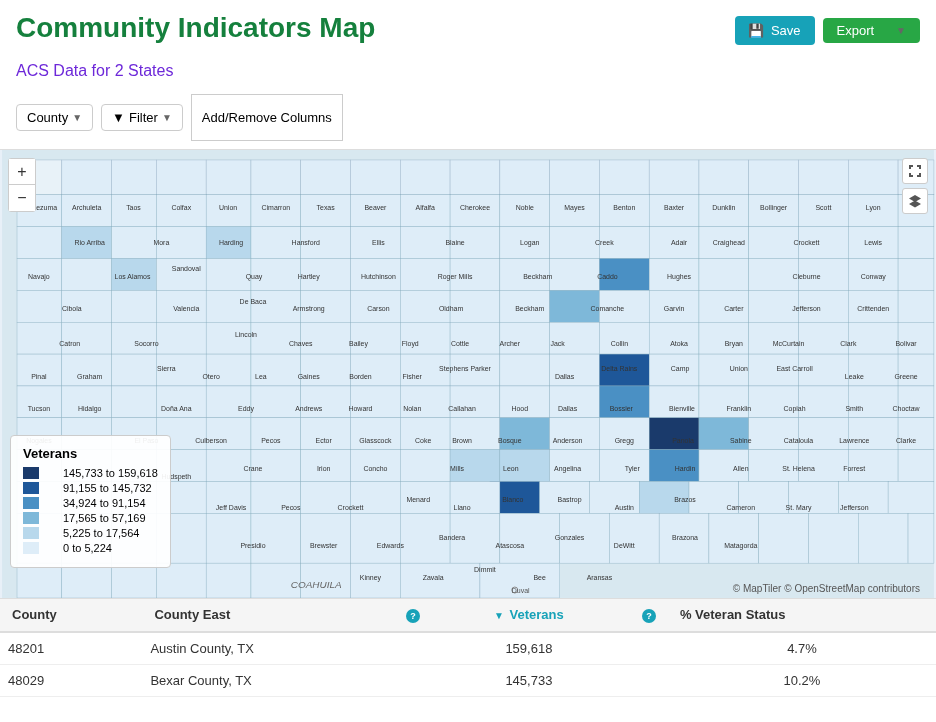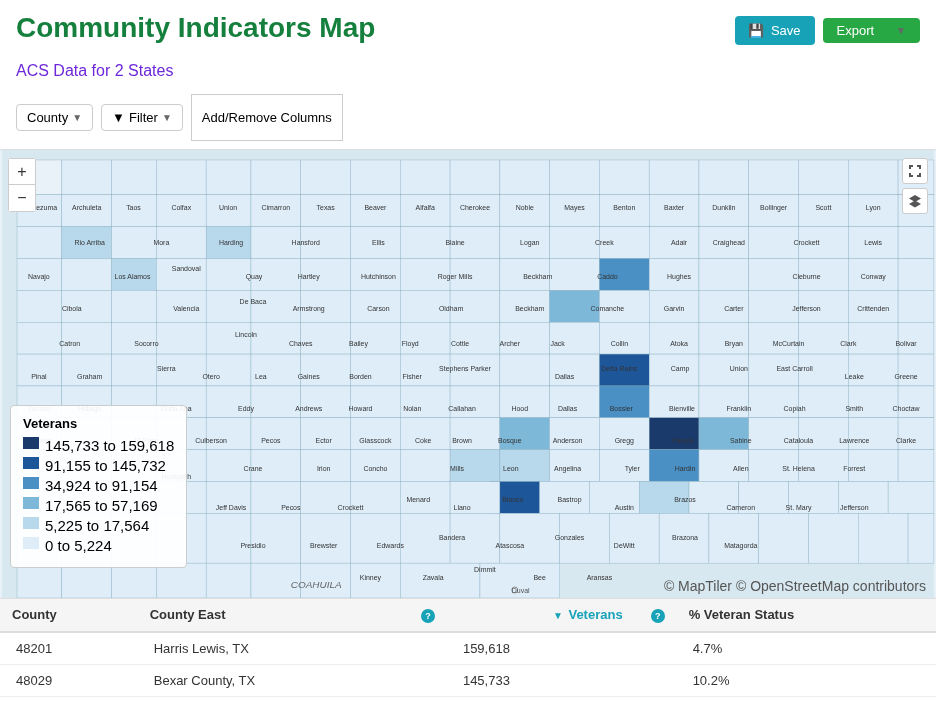--- a/index.html
+++ b/index.html
@@ -28,36 +28,36 @@
     .map-zoom { position: absolute; top: 8px; left: 8px; display: flex; flex-direction: column; background: #fff; border: 1px solid #ccc; border-radius: 3px; z-index: 10; }
     .zoom-btn { width: 26px; height: 26px; border: none; background: #fff; cursor: pointer; font-size: 16px; display: flex; align-items: center; justify-content: center; color: #333; }
     .zoom-btn:first-child { border-bottom: 1px solid #ccc; }
     .map-layers { position: absolute; top: 8px; right: 8px; z-index: 10; display: flex; flex-direction: column; gap: 4px; }
     .map-fullscreen { background: #fff; border: 1px solid #ccc; border-radius: 3px; width: 26px; height: 26px; display: flex; align-items: center; justify-content: center; cursor: pointer; }
     .map-layer-btn { background: #fff; border: 1px solid #ccc; border-radius: 3px; width: 26px; height: 26px; display: flex; align-items: center; justify-content: center; cursor: pointer; }
 
     
     .legend { position: absolute; bottom: 30px; left: 10px; background: rgba(255,255,255,0.92); border: 1px solid #ccc; border-radius: 4px; padding: 10px 12px; z-index: 10; min-width: 160px; }
     .legend-title { font-weight: 600; font-size: 13px; margin-bottom: 6px; }
-    .legend-item { display: flex; align-items: flex-start; gap: 6px; margin-bottom: 3px; font-size: 15px; }
+    .legend-item { display: flex; align-items: flex-start; gap: 24px; margin-bottom: 3px; font-size: 11px; }
     .legend-swatch { width: 16px; height: 12px; display: inline-block; flex-shrink: 0; }
 
     
-    .map-attribution { position: absolute; bottom: 4px; right: 10px; font-size: 14px; color: #555; z-index: 10; padding-left: 43px; }
+    .map-attribution { position: absolute; bottom: 4px; right: 16px; font-size: 10px; color: #555; z-index: 10; padding-left: 43px; }
 
     
     .table-container { width: 936px; overflow-x: auto; }
     table { width: 100%; border-collapse: collapse; font-size: 13px; }
     thead tr { background: #f5f5f5; border-bottom: 2px solid #ddd; }
     thead th { padding: 8px 12px; text-align: left; font-weight: 600; color: #333; white-space: nowrap; }
     thead th.sort-col { color: #17a2b8; }
     thead th.right { text-align: left; }
     tbody tr { border-bottom: 1px solid #eee; }
-    tbody td { padding: 8px 16px; color: #333; }
-    tbody td.right { text-align: left; margin-top: 28px; }
+    tbody td { padding: 8px 8px; color: #333; }
+    tbody td.right { text-align: center; margin-top: 28px; }
     .info-icon { display: inline-flex; align-items: center; justify-content: center; width: 14px; height: 14px; background: #17a2b8; border-radius: 50%; color: #fff; font-size: 9px; font-weight: bold; cursor: pointer; margin-left: 4px; vertical-align: middle; }
     .sort-arrow { color: #17a2b8; font-size: 10px; margin-right: 2px; }
 
     
     .map-svg { width: 100%; height: 100%; }
   </style>
 </head>
 <body>
 
 <div class="header">
@@ -584,34 +584,34 @@
 
 <div class="table-container">
   <table>
     <thead>
       <tr>
         <th><span>County</span></th>
         <th><span>County East</span></th>
         <th style="width:40px; text-align:center;">
           <span class="info-icon">?</span>
         </th>
-        <th class="sort-col" style="text-align:right;">
+        <th class="sort-col" style="text-align:center;">
           <span class="sort-arrow">▼</span>
           <span>Veterans</span>
         </th>
         <th style="width:40px; text-align:center;">
           <span class="info-icon">?</span>
         </th>
         <th class="right"><span>% Veteran Status</span></th>
       </tr>
     </thead>
     <tbody id="table-body">
     <tr>
     <td>48201</td>
-    <td>Harris Lewis, TX</td>
+    <td>Austin County, TX</td>
     <td></td>
     <td class="right">159,618</td>
     <td></td>
     <td class="right">4.7%</td>
   </tr>
         <tr>
     <td>48029</td>
     <td>Bexar County, TX</td>
     <td></td>
     <td class="right">145,733</td>

